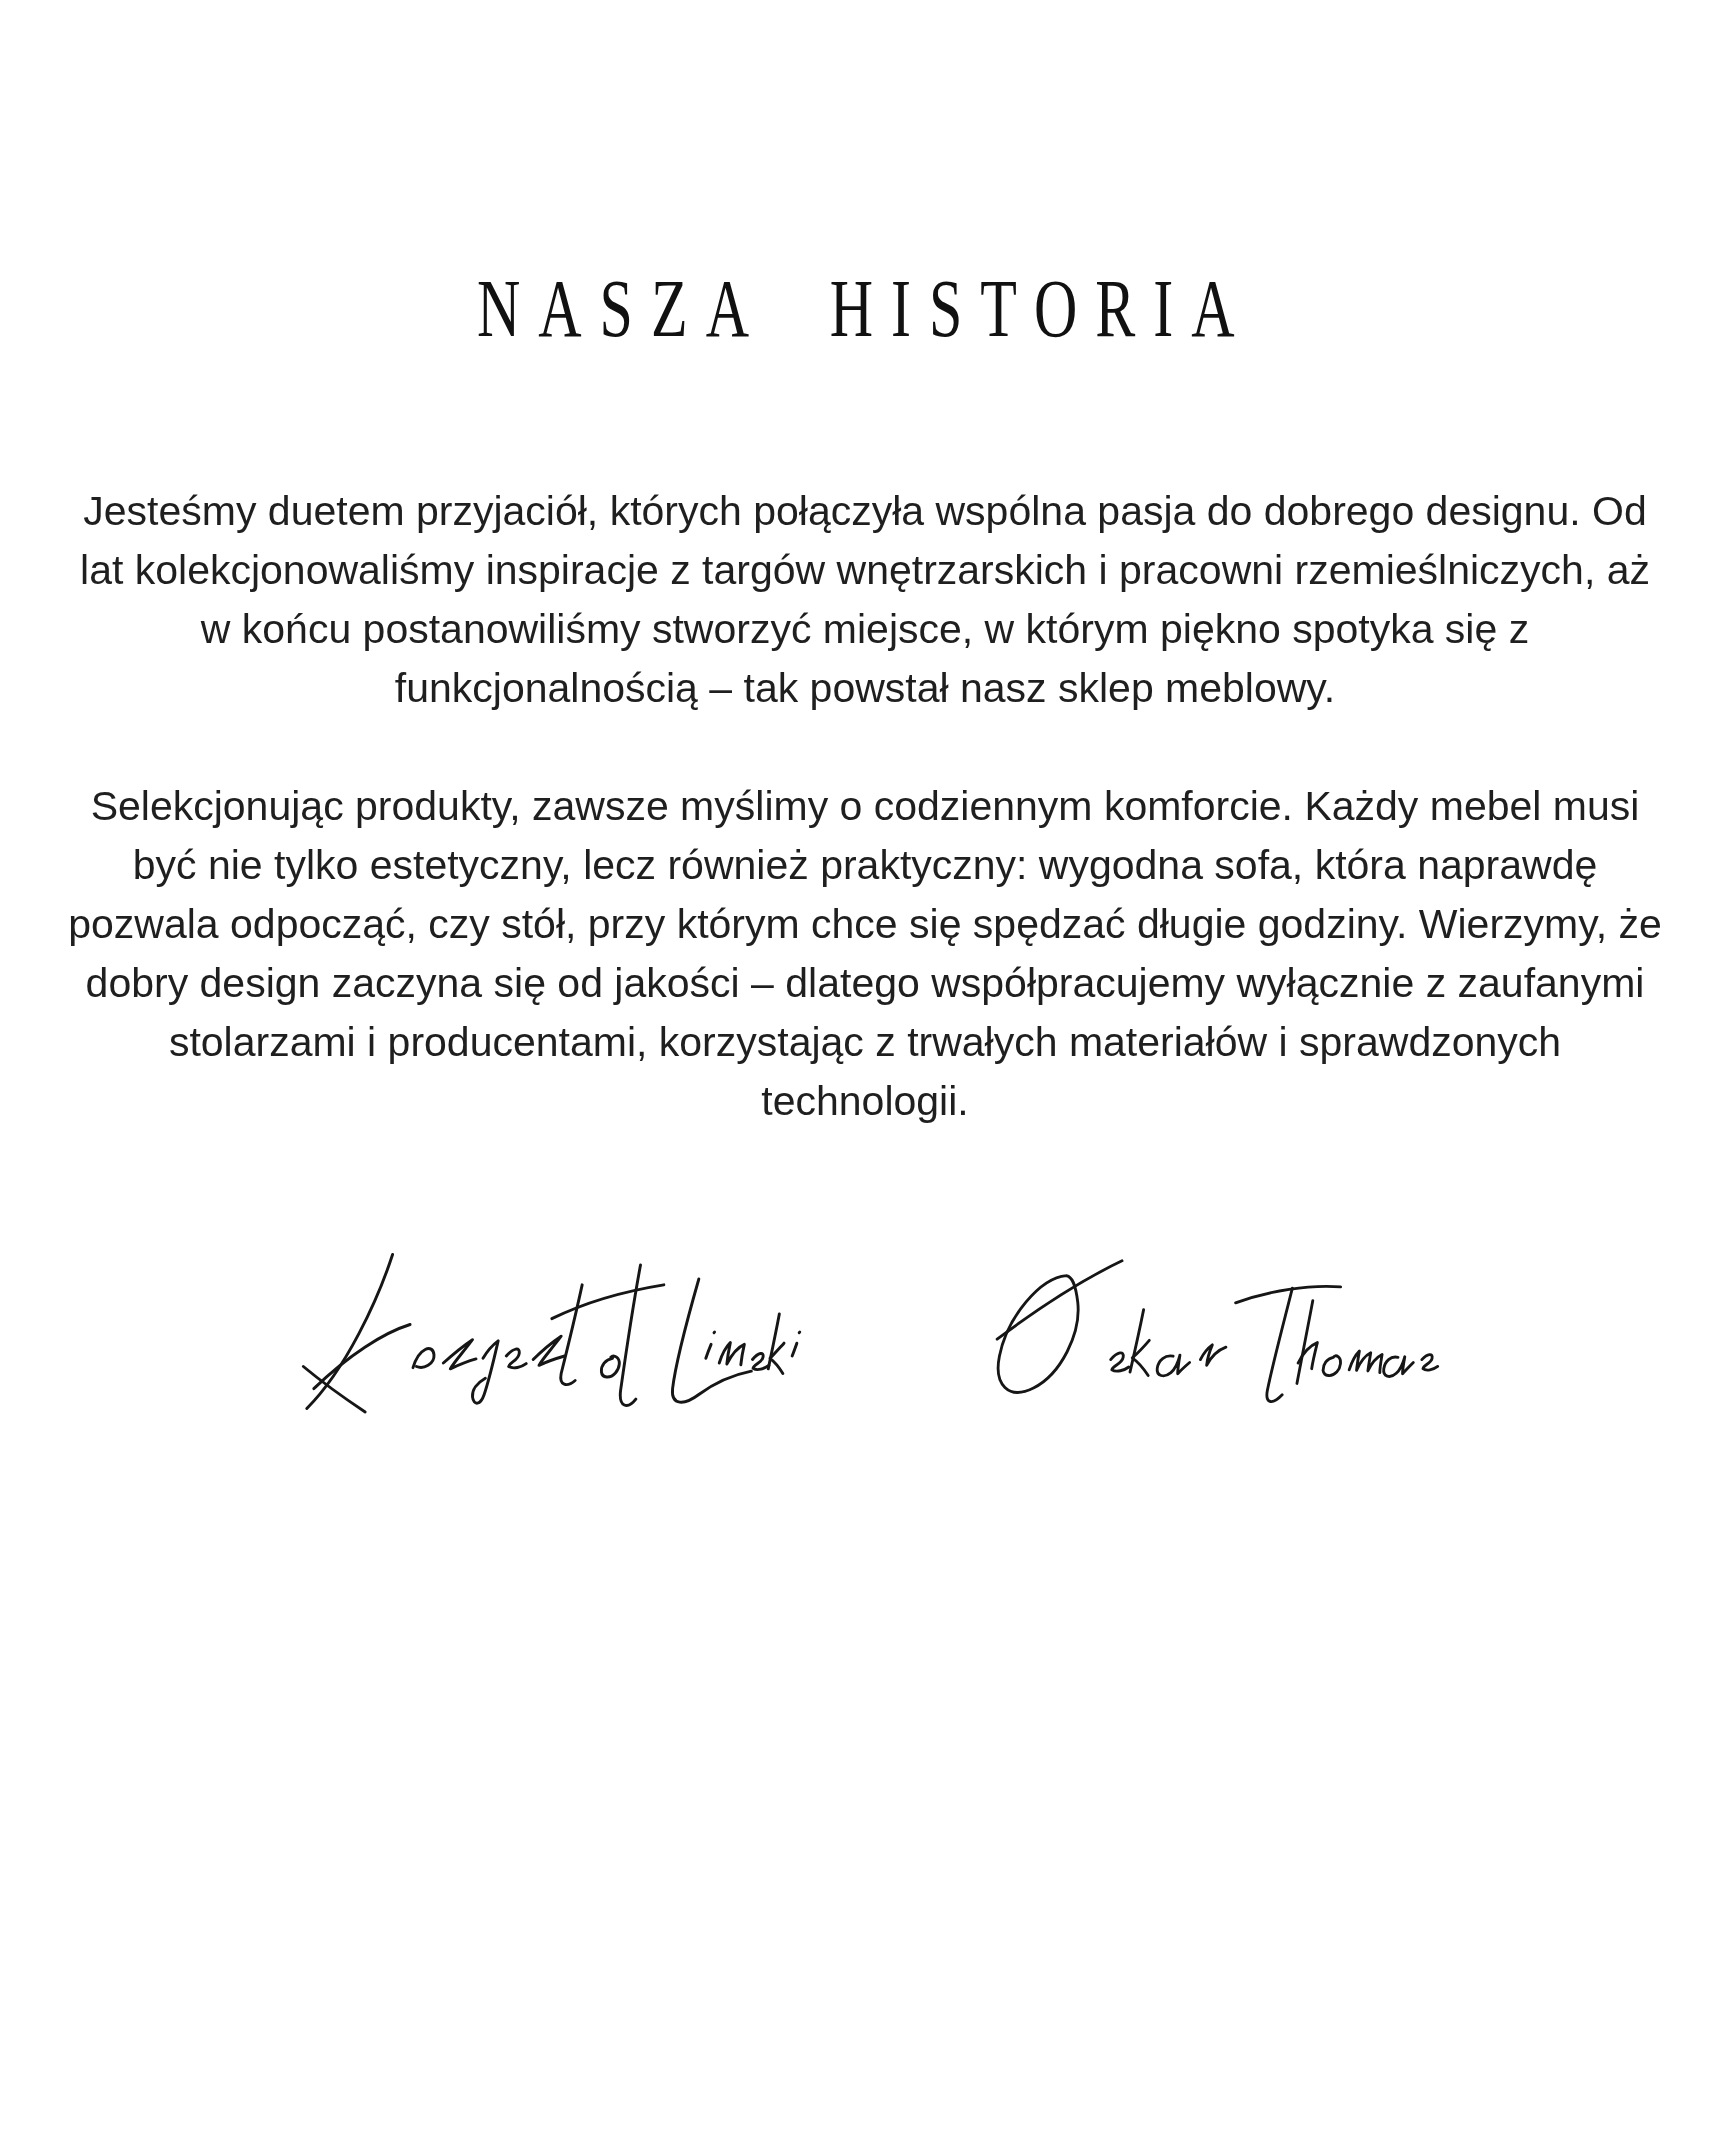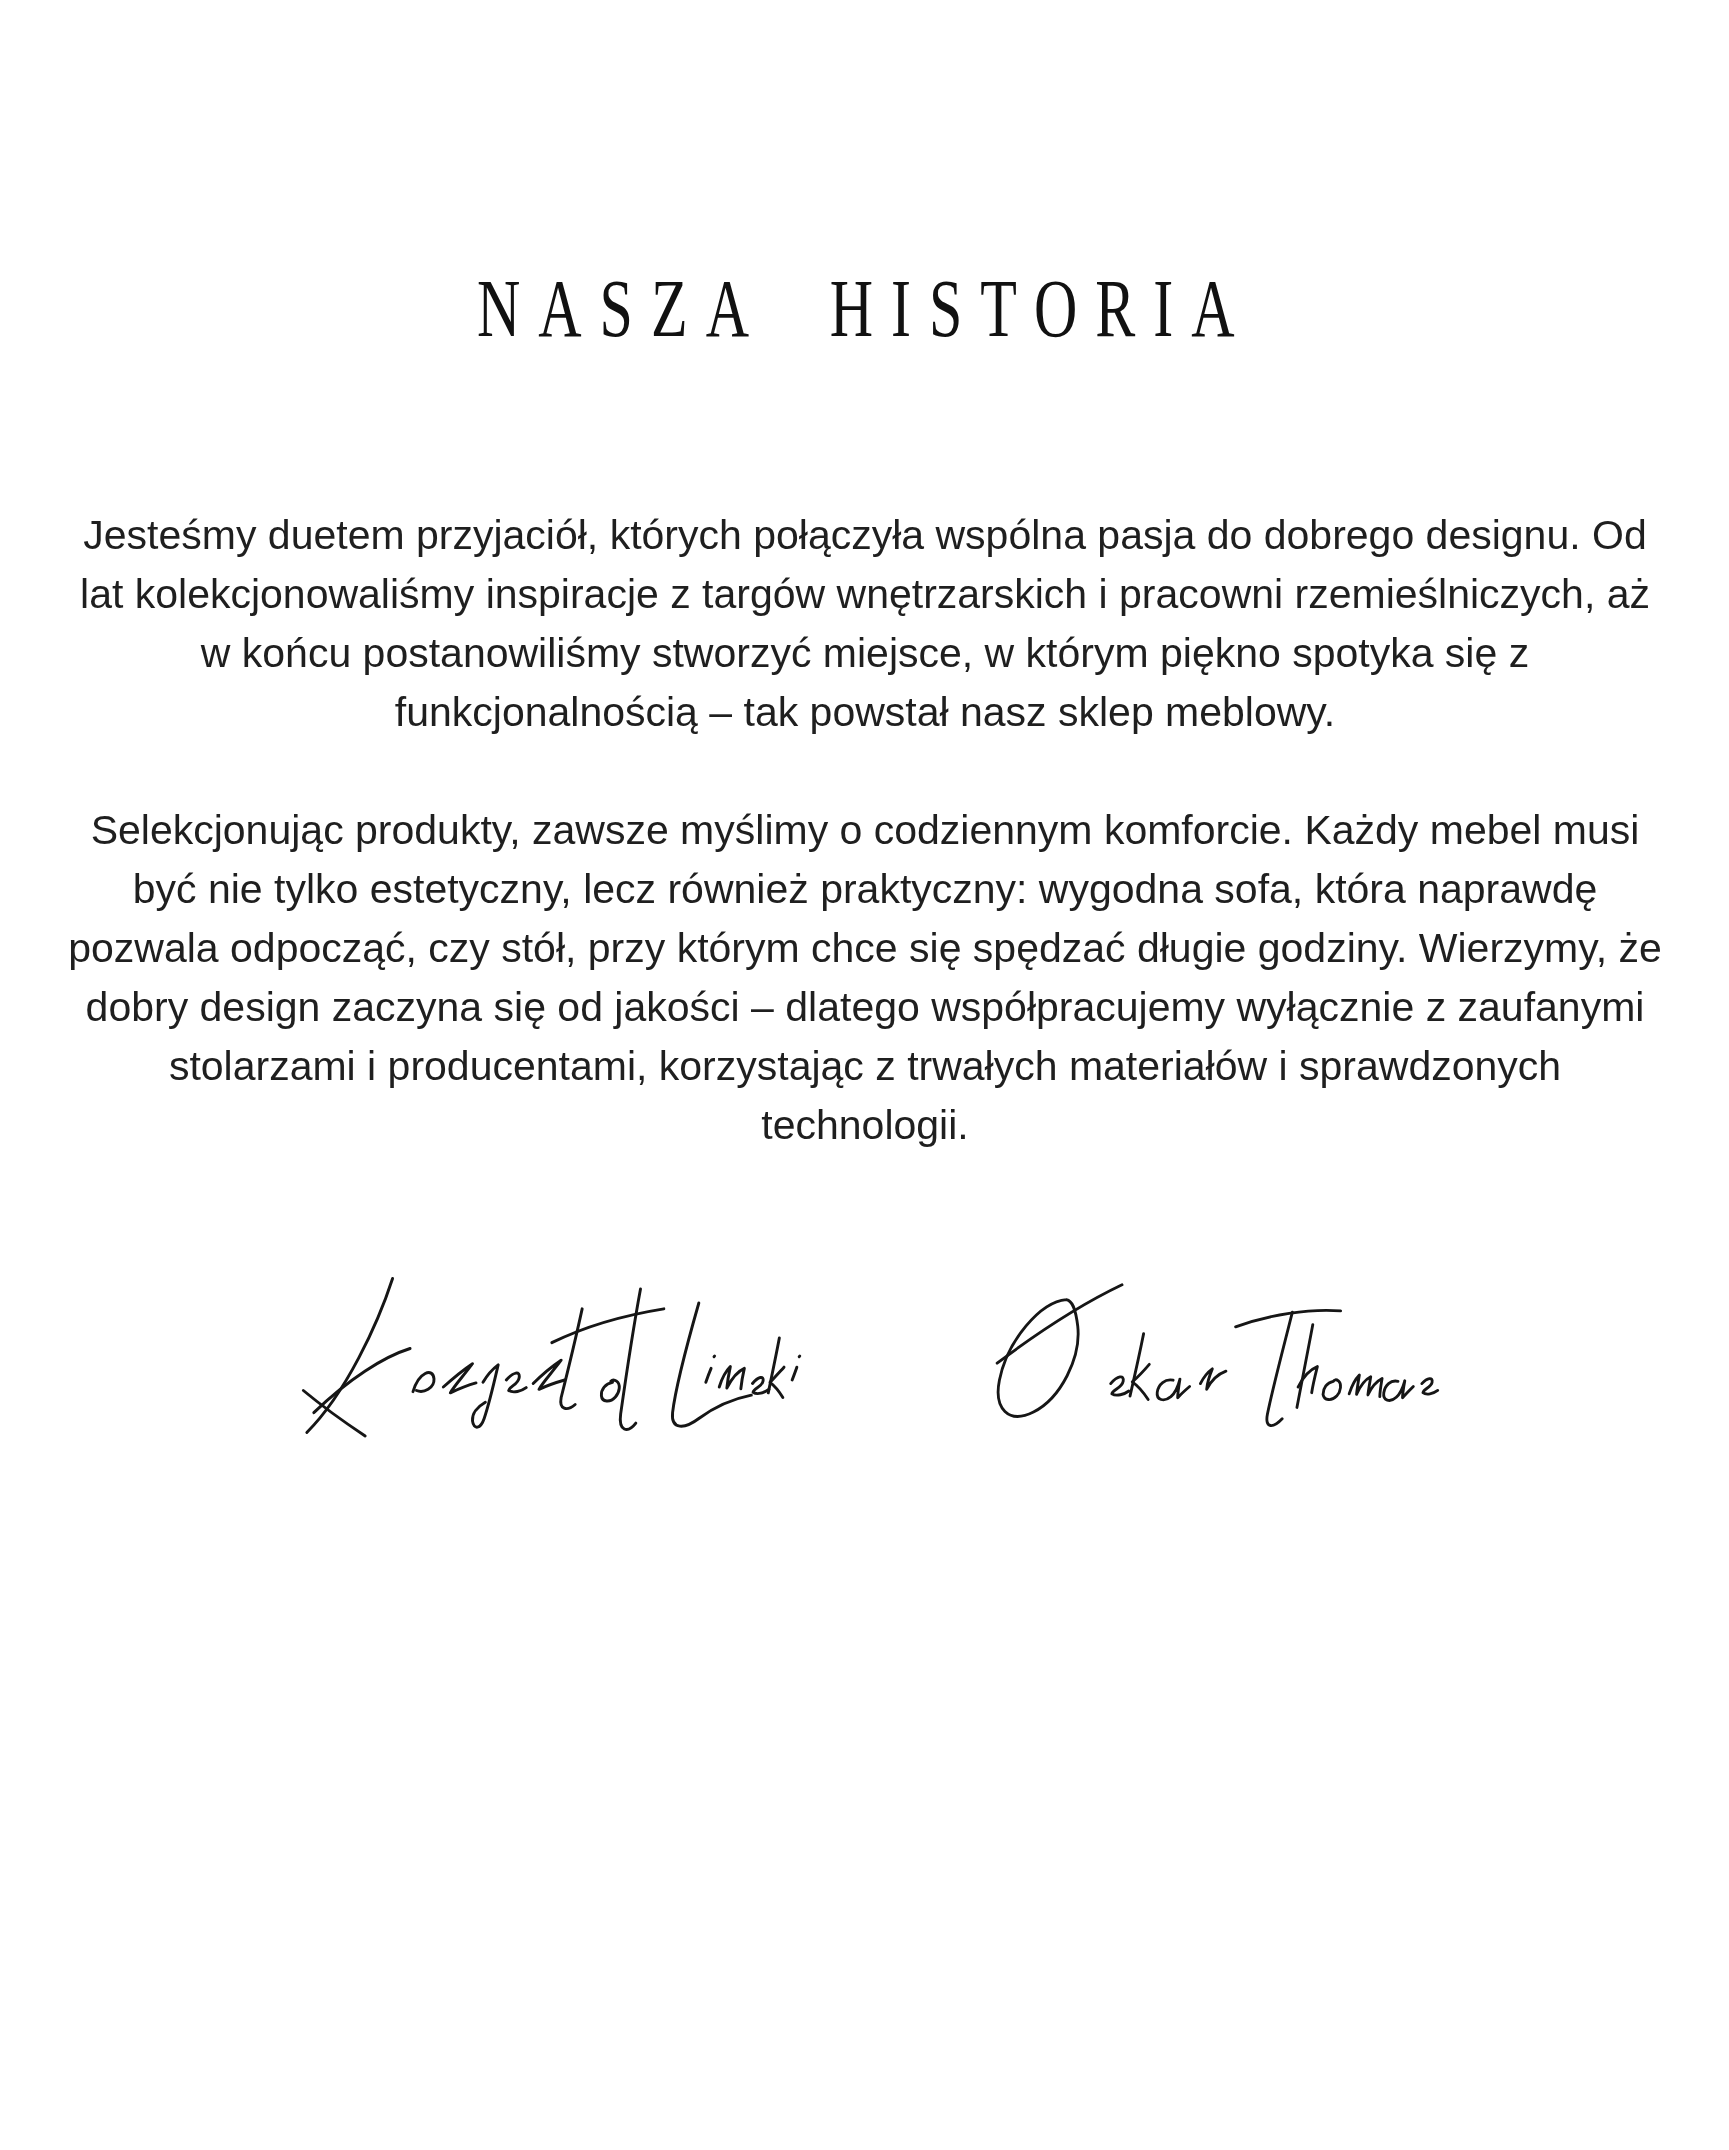--- a/index.html
+++ b/index.html
@@ -32,21 +32,21 @@
     font-size: 75px;
     line-height: 1;
     letter-spacing: 0.30em;
     word-spacing: 0.55em;
     color: #111111;
     transform: scale(0.80, 1.10);
     transform-origin: center;
     white-space: nowrap;
   }
   .story {
-    margin: 110px auto 0 auto;
+    margin: 86px auto 0 auto;
     max-width: 1602px;
     text-align: center;
   }
   .story p {
     margin: 0 0 59px 0;
     font-size: 41px;
     line-height: 59px;
     font-weight: 400;
     color: #1f1f1f;
   }

